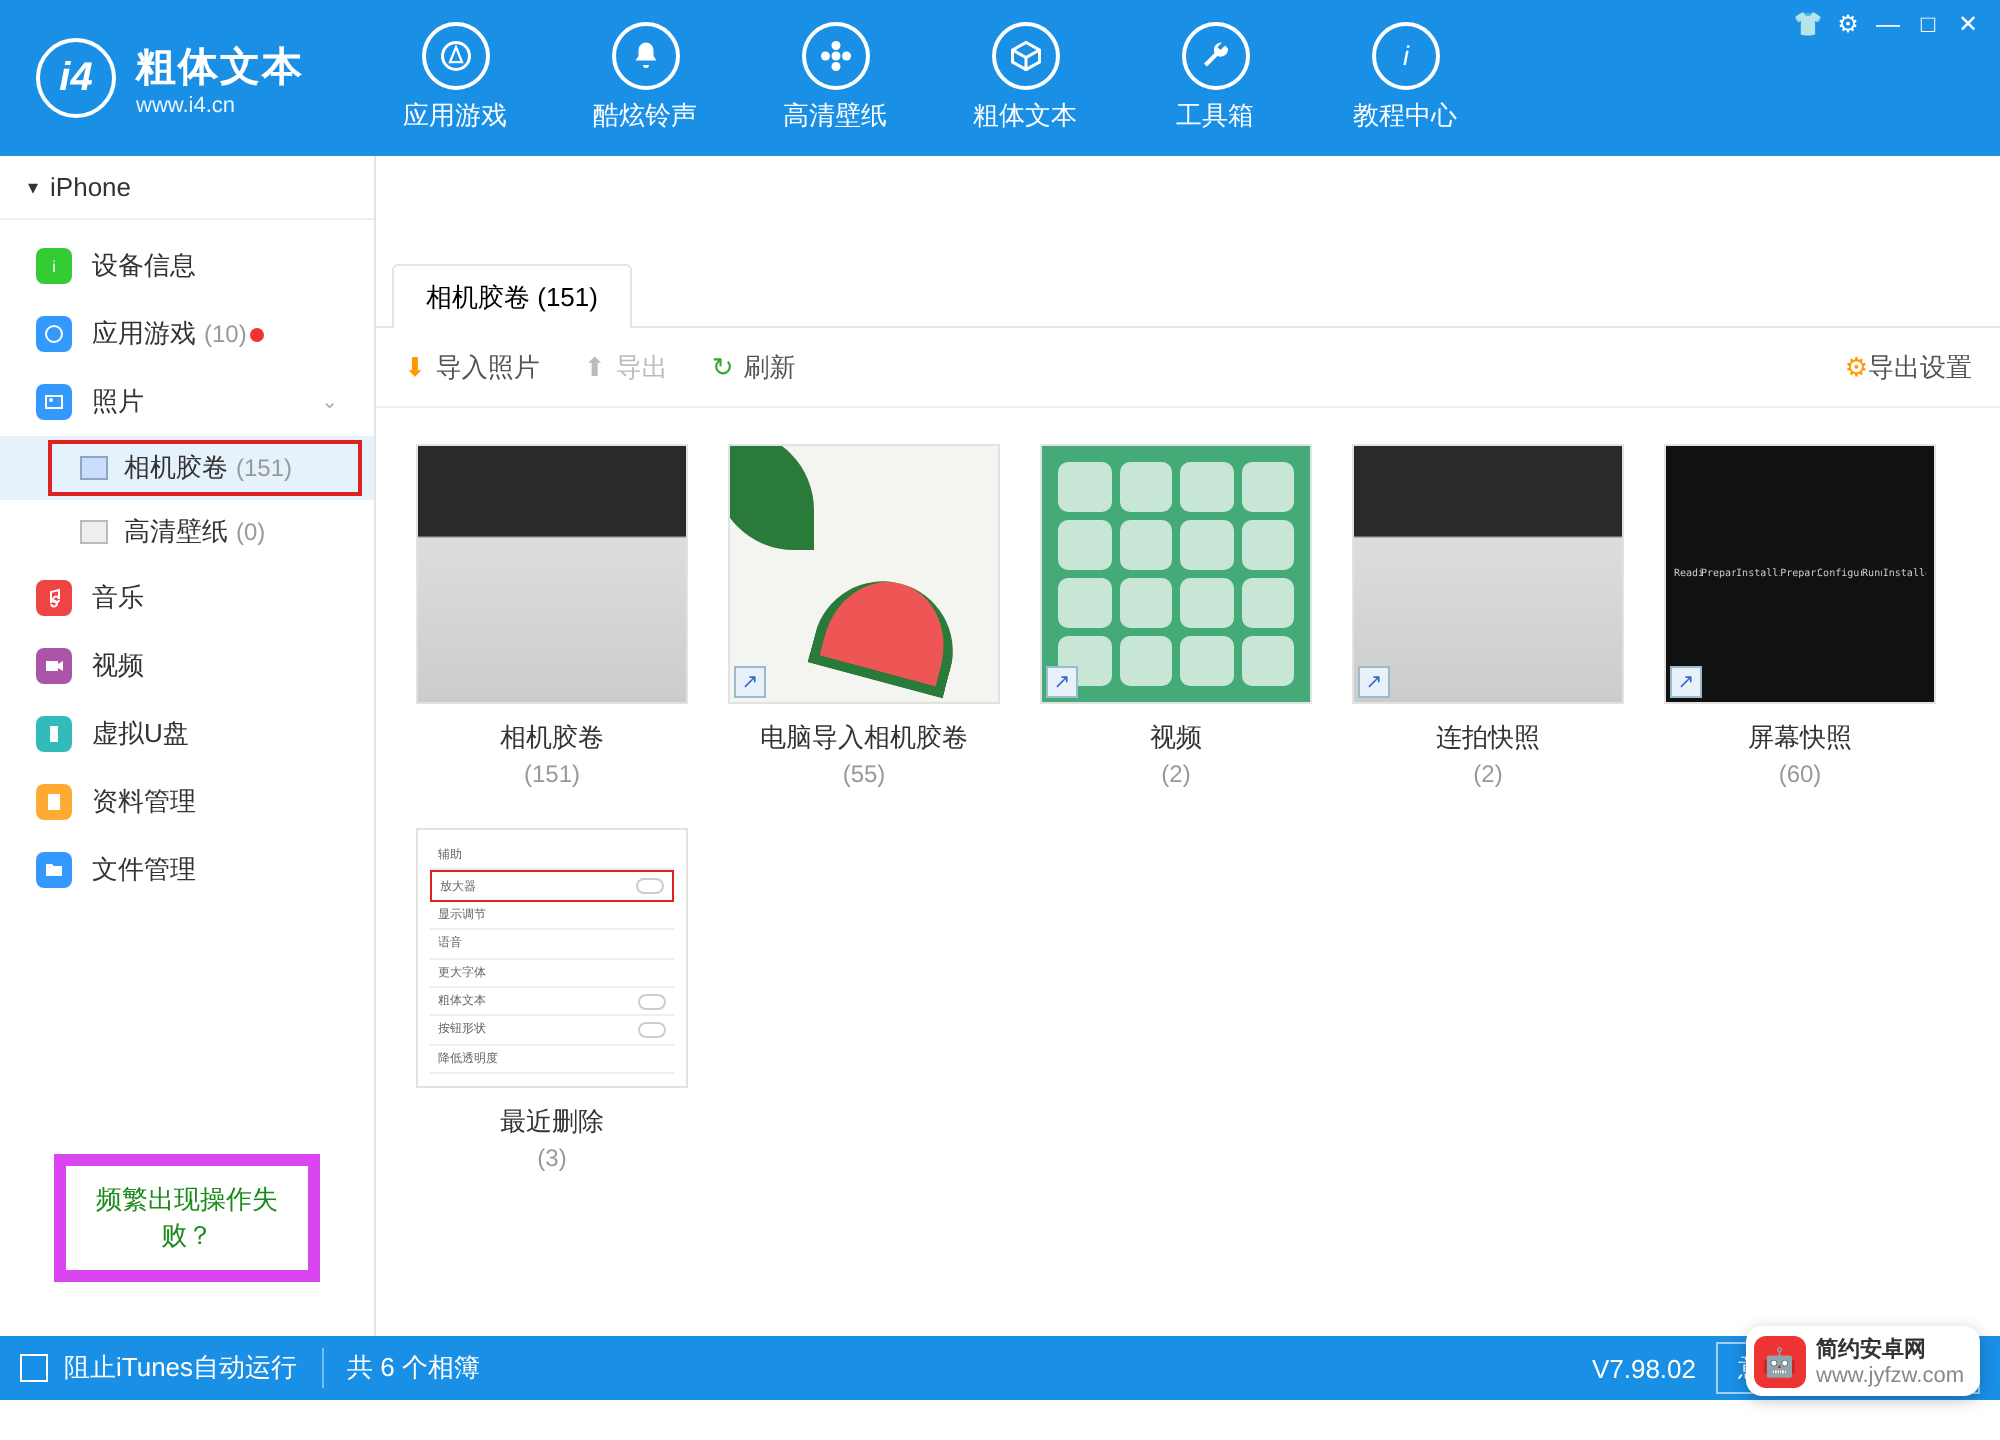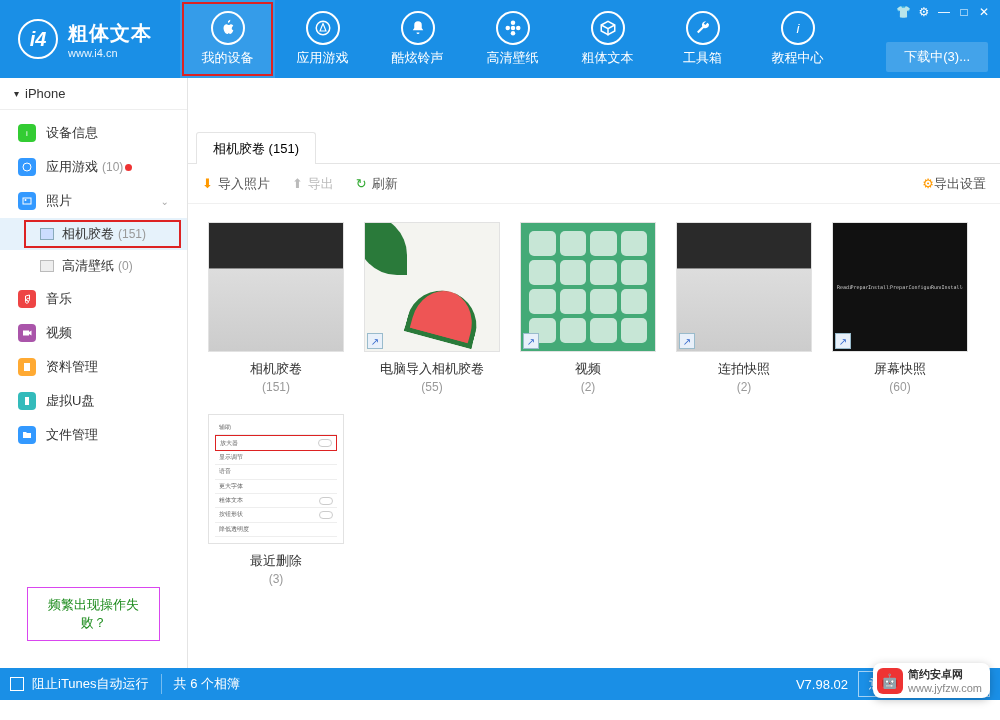--- a/index.html
+++ b/index.html
@@ -29,21 +29,21 @@
 .side-item .si-ico svg{ width:12px; height:12px; fill:#fff; }
 .side-item .count { color:#999; margin-left:4px; font-size:12px; }
 .side-item .chev { margin-left:auto; color:#aaa; font-size:10px; }
 .side-item .dot { width:7px; height:7px; background:#e33; border-radius:50%; margin-left:2px; }
 .side-sub { height:32px; display:flex; align-items:center; padding:0 18px 0 40px; font-size:13px; color:#333; cursor:pointer; position:relative; }
 .side-sub.selected { background:#e6f2fb; }
 .side-sub.selected.redbox::after { content:""; position:absolute; left:24px; right:6px; top:2px; bottom:2px; border:2px solid #d22; }
 .side-sub .sub-ico { width:14px; height:12px; border:1px solid #8ab; background:#cdf; margin-right:8px; }
 .side-sub.gray .sub-ico { border-color:#bbb; background:#eee; }
 .side-sub .count { color:#999; margin-left:4px; font-size:12px; }
-.help-link { margin:27px; padding:8px 10px; border:1px solid #d946ef; color:#1a8a1a; font-size:13px; text-align:center; cursor:pointer; }
+.help-link { margin:27px; padding:8px 10px; border:6px solid #d946ef; color:#1a8a1a; font-size:13px; text-align:center; cursor:pointer; }
 .main { flex:1; display:flex; flex-direction:column; }
 .tabbar { height:38px; border-bottom:1px solid #e4e4e4; display:flex; align-items:flex-end; padding:0 8px;margin-top:48px; }
 .tab { height:32px; padding:0 16px; border:1px solid #e4e4e4; border-bottom:none; background:#fff; font-size:13px; display:flex; align-items:center; border-radius:3px 3px 0 0; margin-bottom:-1px; }
 .toolbar { height:40px; display:flex; align-items:center; padding:0 14px; font-size:13px; color:#555; border-bottom:1px solid #f0f0f0; }
 .tool-btn { display:flex; align-items:center; margin-right:22px; cursor:pointer; }
 .tool-btn.disabled { color:#bbb; }
 .tool-btn .ti { margin-right:5px; }
 .tool-right { margin-left:auto; display:flex; align-items:center; color:#555; cursor:pointer; }
 .ti-gear { color:#f90; }
 .grid { flex:1; padding:18px 10px; display:flex; flex-wrap:wrap; align-content:flex-start; gap:0; overflow:auto; }
@@ -84,28 +84,20 @@
 
 <div class="titlebar">
   <div class="logo">
     <div class="logo-badge">i4</div>
     <div class="logo-text">
       <div class="cn">粗体文本</div>
       <div class="url">www.i4.cn</div>
     </div>
   </div>
   <div class="topnav">
-    <div class="topnav-item active">
-      <div class="nav-ico">
-          <svg viewBox="0 0 24 24">
-            <path d="M17 13c0-3 2-4 2-4s-1-2-3-2c-1 0-2 1-3 1s-2-1-3-1c-2 0-4 2-4 5 0 4 3 8 5 8 1 0 1-1 2-1s1 1 2 1c2 0 4-4 4-5-2-1-2-2-2-2zM14 4c1-1 1-2 1-3-1 0-2 1-3 2 0 1 0 2 0 2 1 0 2-1 2-1z"></path>
-          </svg>
-        </div>
-      <span>我的设备</span>
-    </div>
     <div class="topnav-item">
       <div class="nav-ico">
           <svg viewBox="0 0 24 24">
             <circle cx="12" cy="12" r="9" fill="none" stroke="#fff" stroke-width="2"></circle>
             <path d="M12 6l4 10H8z" fill="none" stroke="#fff" stroke-width="1.5"></path>
           </svg>
         </div>
       <span>应用游戏</span>
     </div>
     <div class="topnav-item">
@@ -154,21 +146,20 @@
       <span>教程中心</span>
     </div>
   </div>
   <div class="win-controls">
     <div class="win-btn">👕</div>
     <div class="win-btn">⚙</div>
     <div class="win-btn">—</div>
     <div class="win-btn">□</div>
     <div class="win-btn">✕</div>
   </div>
-  <div class="download-btn">下载中(3)...</div>
 </div>
 
 <div class="body">
   <div class="sidebar">
     <div class="device-head">
       <span class="arrow">▾</span>
       <span>iPhone</span>
     </div>
     <div class="side-list">
       <div class="side-item">
@@ -220,34 +211,34 @@
       <div class="side-item">
         <span class="si-ico" style="background:#a5a">
             <svg viewBox="0 0 24 24">
               <rect x="4" y="7" width="12" height="10" fill="#fff"></rect>
               <path d="M16 10l5-3v10l-5-3z" fill="#fff"></path>
             </svg>
           </span>
         <span>视频</span>
       </div>
       <div class="side-item">
+        <span class="si-ico" style="background:#3bb">
+            <svg viewBox="0 0 24 24">
+              <rect x="8" y="4" width="8" height="16" fill="#fff"></rect>
+            </svg>
+          </span>
+        <span>虚拟U盘</span>
+      </div>
+      <div class="side-item">
         <span class="si-ico" style="background:#fa3">
             <svg viewBox="0 0 24 24">
               <rect x="6" y="4" width="12" height="16" fill="#fff"></rect>
             </svg>
           </span>
         <span>资料管理</span>
-      </div>
-      <div class="side-item">
-        <span class="si-ico" style="background:#3bb">
-            <svg viewBox="0 0 24 24">
-              <rect x="8" y="4" width="8" height="16" fill="#fff"></rect>
-            </svg>
-          </span>
-        <span>虚拟U盘</span>
       </div>
       <div class="side-item">
         <span class="si-ico" style="background:#39f">
             <svg viewBox="0 0 24 24">
               <path d="M4 6h6l2 2h8v10H4z" fill="#fff"></path>
             </svg>
           </span>
         <span>文件管理</span>
       </div>
     </div>

